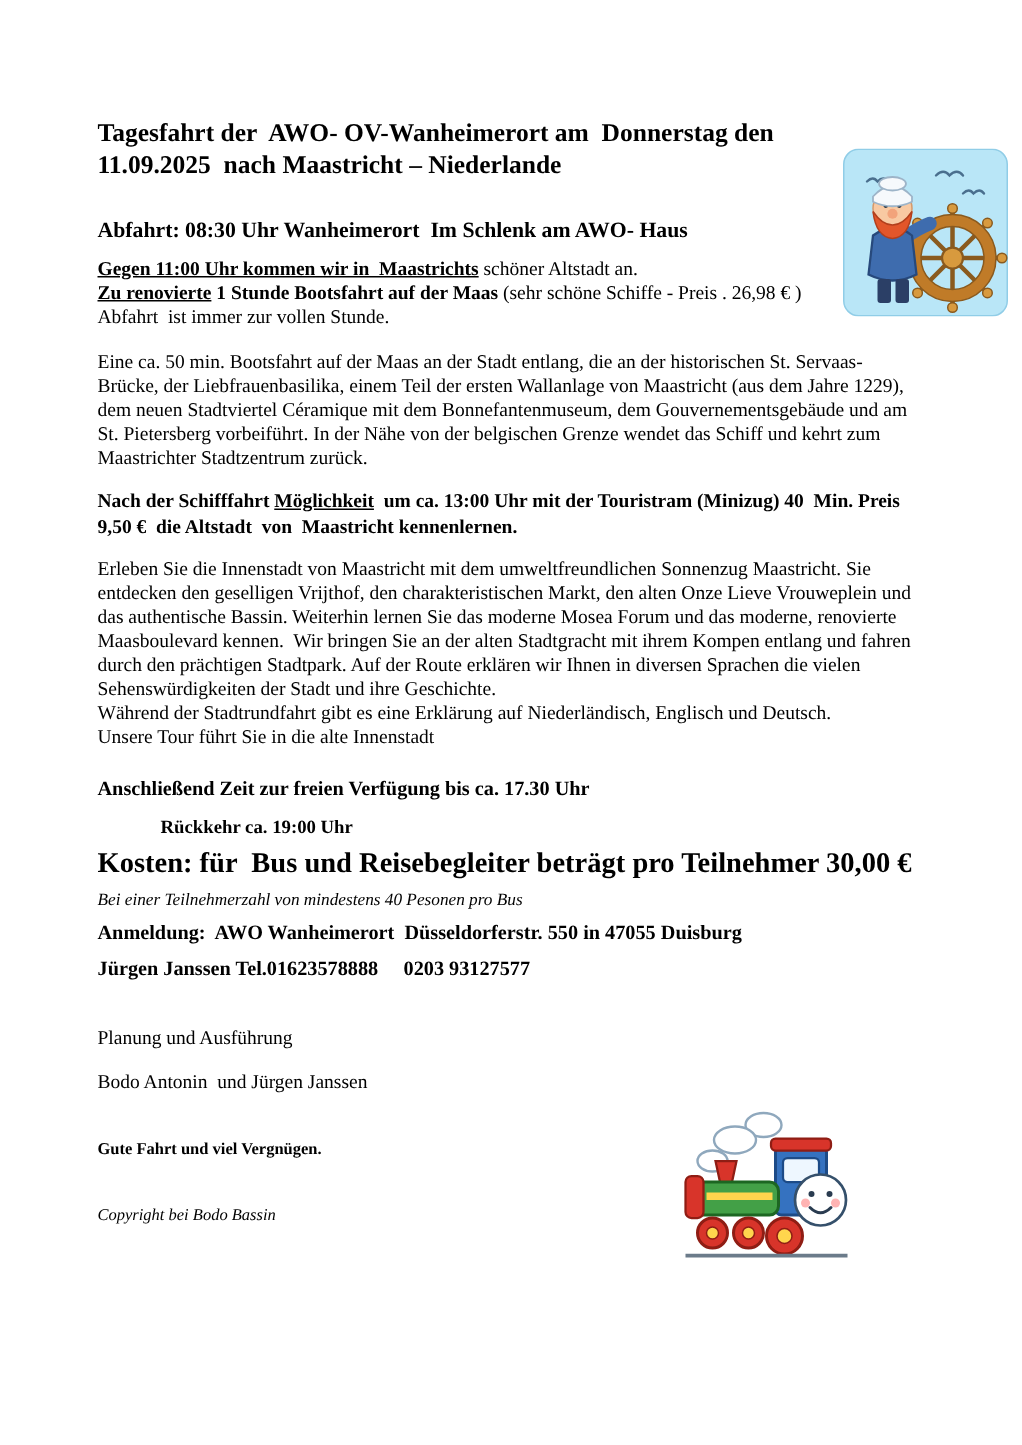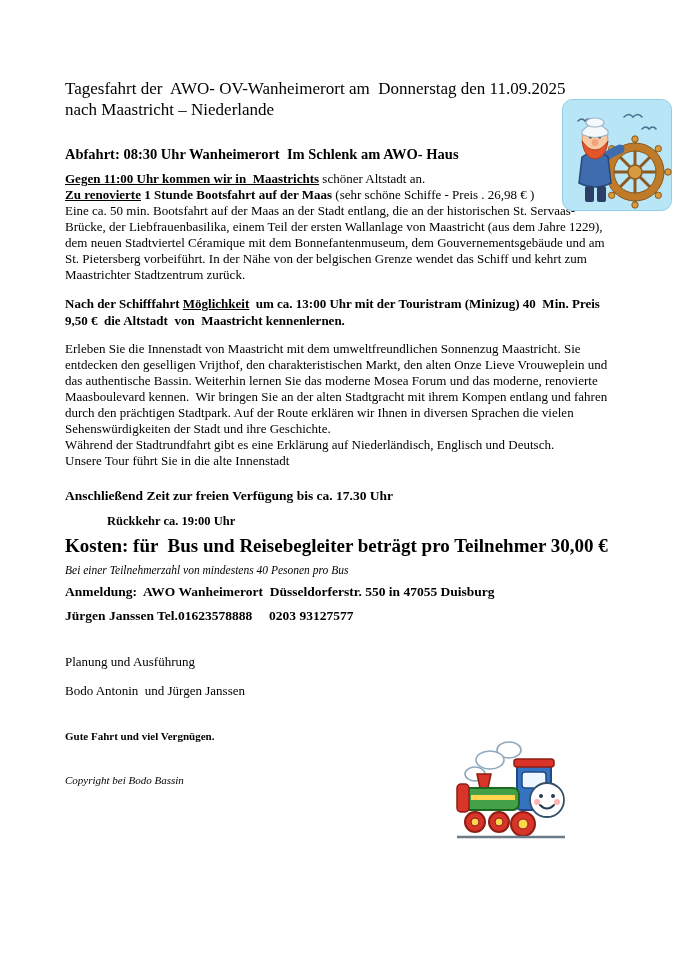--- a/index.html
+++ b/index.html
@@ -15,21 +15,21 @@
     position: absolute;
     left: 65px; top: 78px;
     width: 548px;
   }
   p { white-space: pre; font-size: 13px; line-height: 16px; }
   p.wrap { white-space: pre-wrap; }
   .b { font-weight: bold; }
   .u { text-decoration: underline; }
 
   .title {
-    font-size: 17px; font-weight: normal; line-height: 21px;
+    font-size: 17px; font-weight: bold; line-height: 21px;
     max-width: 505px; margin-bottom: 25px;
   }
   .departure   { font-size: 14.5px; font-weight: bold; line-height: 19px; margin-bottom: 7px; }
   .program     { font-size: 14.5px; font-weight: bold; line-height: 19px; margin-bottom: 12px; }
   .hourly      { margin-bottom: 14px; }
   .boat        { margin-bottom: 12px; }
   .tram        { font-weight: bold; line-height: 17px; margin-bottom: 12px; }
   .innercity   { margin-bottom: 18px; }
   .free-time   { font-size: 13.5px; font-weight: bold; line-height: 18px; margin-bottom: 8px; }
   .return-time { font-size: 12.5px; font-weight: bold; line-height: 16px; padding-left: 42px; margin-bottom: 8px; }
@@ -60,20 +60,21 @@
 
   <p class="title wrap">Tagesfahrt der  AWO- OV-Wanheimerort am  Donnerstag den 11.09.2025  nach Maastricht – Niederlande</p>
 
   <p class="departure">Abfahrt: 08:30 Uhr Wanheimerort  Im Schlenk am AWO- Haus</p>
 
 
   <p><span class="b u">Gegen 11:00 Uhr kommen wir in  Maastrichts</span><span> schöner Altstadt an.</span></p>
 
   <p><span class="b u">Zu renovierte</span><span class="b"> 1 Stunde Bootsfahrt auf der Maas</span><span> (sehr schöne Schiffe - Preis . 26,98 € )</span></p>
 
+  <p class="hourly">Abfahrt  ist immer zur vollen Stunde.</p>
 
 
   <p class="wrap boat">Eine ca. 50 min. Bootsfahrt auf der Maas an der Stadt entlang, die an der historischen St. Servaas-Brücke, der Liebfrauenbasilika, einem Teil der ersten Wallanlage von Maastricht (aus dem Jahre 1229), dem neuen Stadtviertel Céramique mit dem Bonnefantenmuseum, dem Gouvernementsgebäude und am St. Pietersberg vorbeiführt. In der Nähe von der belgischen Grenze wendet das Schiff und kehrt zum Maastrichter Stadtzentrum zurück.</p>
 
   <p class="wrap tram"><span>Nach der Schifffahrt </span><span class="u">Möglichkeit</span><span>  um ca. 13:00 Uhr mit der Touristram (Minizug) 40  Min. Preis 9,50 €  die Altstadt  von  Maastricht kennenlernen.</span></p>
 
   <p class="wrap">Erleben Sie die Innenstadt von Maastricht mit dem umweltfreundlichen Sonnenzug Maastricht. Sie entdecken den geselligen Vrijthof, den charakteristischen Markt, den alten Onze Lieve Vrouweplein und das authentische Bassin. Weiterhin lernen Sie das moderne Mosea Forum und das moderne, renovierte Maasboulevard kennen.  Wir bringen Sie an der alten Stadtgracht mit ihrem Kompen entlang und fahren durch den prächtigen Stadtpark. Auf der Route erklären wir Ihnen in diversen Sprachen die vielen Sehenswürdigkeiten der Stadt und ihre Geschichte.</p>
 
   <p class="wrap">Während der Stadtrundfahrt gibt es eine Erklärung auf Niederländisch, Englisch und Deutsch.</p>
 

